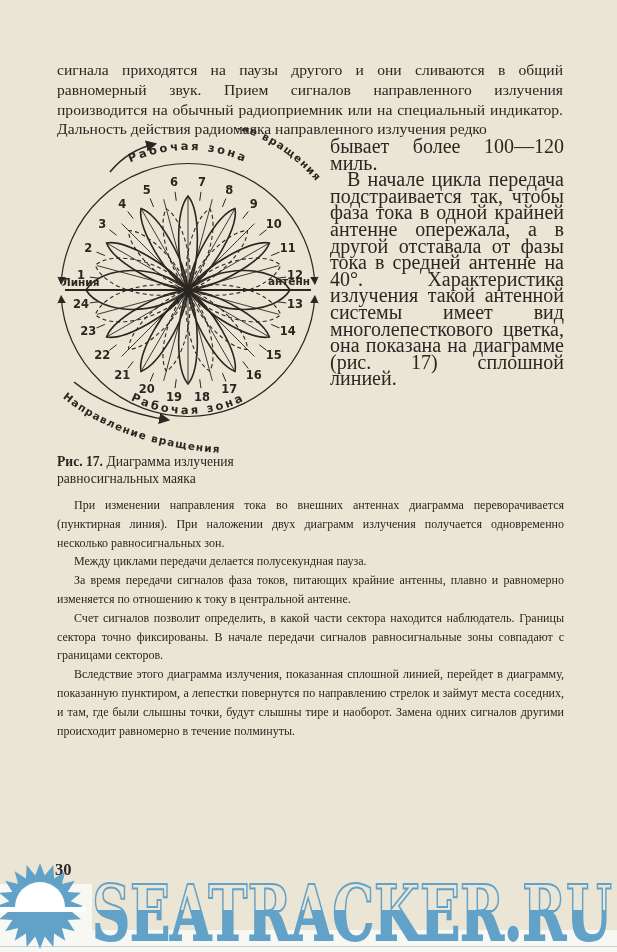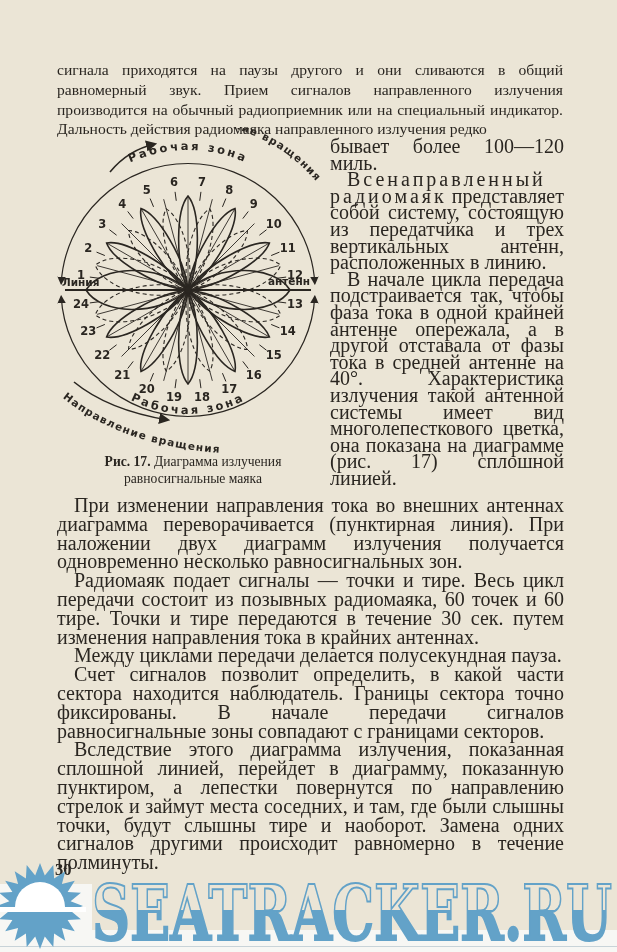--- a/index.html
+++ b/index.html
@@ -17,26 +17,26 @@
   }
   .rcol{
     position:absolute; left:330px; top:138px; width:234px;
     font-size:20px; line-height:16.6px; text-align:justify;
   }
   .ind{text-indent:17px;}
   .noind{text-indent:0;}
   .sperren{letter-spacing:3px;}
   .caption{
     position:absolute; left:57px; top:454px; width:272px;
-    text-align:center; font-size:13.6px; line-height:16.5px;
+    text-align:left; font-size:13.6px; line-height:16.5px;
   }
   .caption .b{font-weight:bold;}
   .bblock{
     position:absolute; left:57px; top:496px; width:507px;
-    font-size:20px; line-height:18.8px; text-align:justify;
+    font-size:12px; line-height:18.8px; text-align:justify;
   }
   .pageno{
     position:absolute; left:55px; top:860px;
     font-size:16.5px; font-weight:bold;
   }
   .fig{position:absolute; left:48px; top:128px; pointer-events:none;}
   .fig text{fill:#2a2621;}
   .diaglabel{font-family:"DejaVu Sans",sans-serif; font-weight:bold; font-size:10.5px;}
   .curved{font-family:"DejaVu Sans",sans-serif; font-weight:bold; fill:#2a2621;}
   .zone{font-size:11.5px; letter-spacing:2.5px;}
@@ -49,21 +49,20 @@
 </style>
 </head>
 <body>
 
 <div class="page">
 
   <p class="tpara">сигнала приходятся на паузы другого и они сливаются в общий равномерный звук. Прием сигналов направленного излучения производится на обычный радиоприемник или на специальный индикатор. Дальность действия радиомаяка направленного излучения редко</p>
 
   <div class="rcol">
     <p class="noind">бывает более 100—120 миль.</p>
-    <p class="ind"><span class="sperren">Всенаправленный радиомаяк</span> <span>представляет собой систему, состоящую из передатчика и трех вертикальных антенн, расположенных в линию.</span></p>
     <p class="ind">В начале цикла передача подстраивается так, чтобы фаза тока в одной крайней антенне опережала, а в другой отставала от фазы тока в средней антенне на 40°. Характеристика излучения такой антенной системы имеет вид многолепесткового цветка, она показана на диаграмме (рис. 17) сплошной линией.</p>
   </div>
 
   <svg class="fig" width="290" height="332" viewBox="0 0 290 332" xmlns="http://www.w3.org/2000/svg">
     <defs>
       <marker id="mArr" viewBox="0 0 10 10" refX="8" refY="5" markerWidth="7" markerHeight="7" orient="auto-start-reverse">
         <path d="M0 0 L10 5 L0 10 Z" fill="#2a2621"></path>
       </marker>
       <path id="tpTopZone" d="M32.8 72 A140 140 0 0 1 247.2 72" fill="none"></path>
       <path id="tpTopRot" d="M69 9.7 A168 168 0 0 1 285.5 78" fill="none"></path>
@@ -188,27 +187,27 @@
     <text class="curved rot">
       <textPath href="#tpBotRot" startOffset="3%">Направление вращения</textPath>
     </text>
 
     <text class="diaglabel" x="14" y="158">Линия</text>
     <text class="diaglabel" x="262" y="157" text-anchor="end">антенн</text>
   </svg>
 
   <div class="caption">
     <div><span class="b">Рис. 17.</span> <span>Диаграмма излучения</span></div>
-    <div>равносигнальные маяка</div>
+    <div>равносигнальных маяка</div>
   </div>
 
   <div class="bblock">
     <p class="ind">При изменении направления тока во внешних антеннах диаграмма переворачивается (пунктирная линия). При наложении двух диаграмм излучения получается одновременно несколько равносигнальных зон.</p>
-    <p class="ind">Радиомаяк подает сигналы — точки и тире. Весь цикл передачи состоит из позывных радиомаяка, 60 точек и 60 тире. Точки и тире передаются в течение 30 сек. путем изменения направления тока в крайних антеннах.</p>
     <p class="ind">Между циклами передачи делается полусекундная пауза.</p>
+    <p class="ind">За время передачи сигналов фаза токов, питающих крайние антенны, плавно и равномерно изменяется по отношению к току в центральной антенне.</p>
     <p class="ind">Счет сигналов позволит определить, в какой части сектора находится наблюдатель. Границы сектора точно фиксированы. В начале передачи сигналов равносигнальные зоны совпадают с границами секторов.</p>
     <p class="ind">Вследствие этого диаграмма излучения, показанная сплошной линией, перейдет в диаграмму, показанную пунктиром, а лепестки повернутся по направлению стрелок и займут места соседних, и там, где были слышны точки, будут слышны тире и наоборот. Замена одних сигналов другими происходит равномерно в течение полминуты.</p>
   </div>
 
   <div class="pageno">30</div>
 
   <div class="white-corner"></div>
   <div class="white-bottom"></div>
   <div class="bottom-edge"></div>
 

